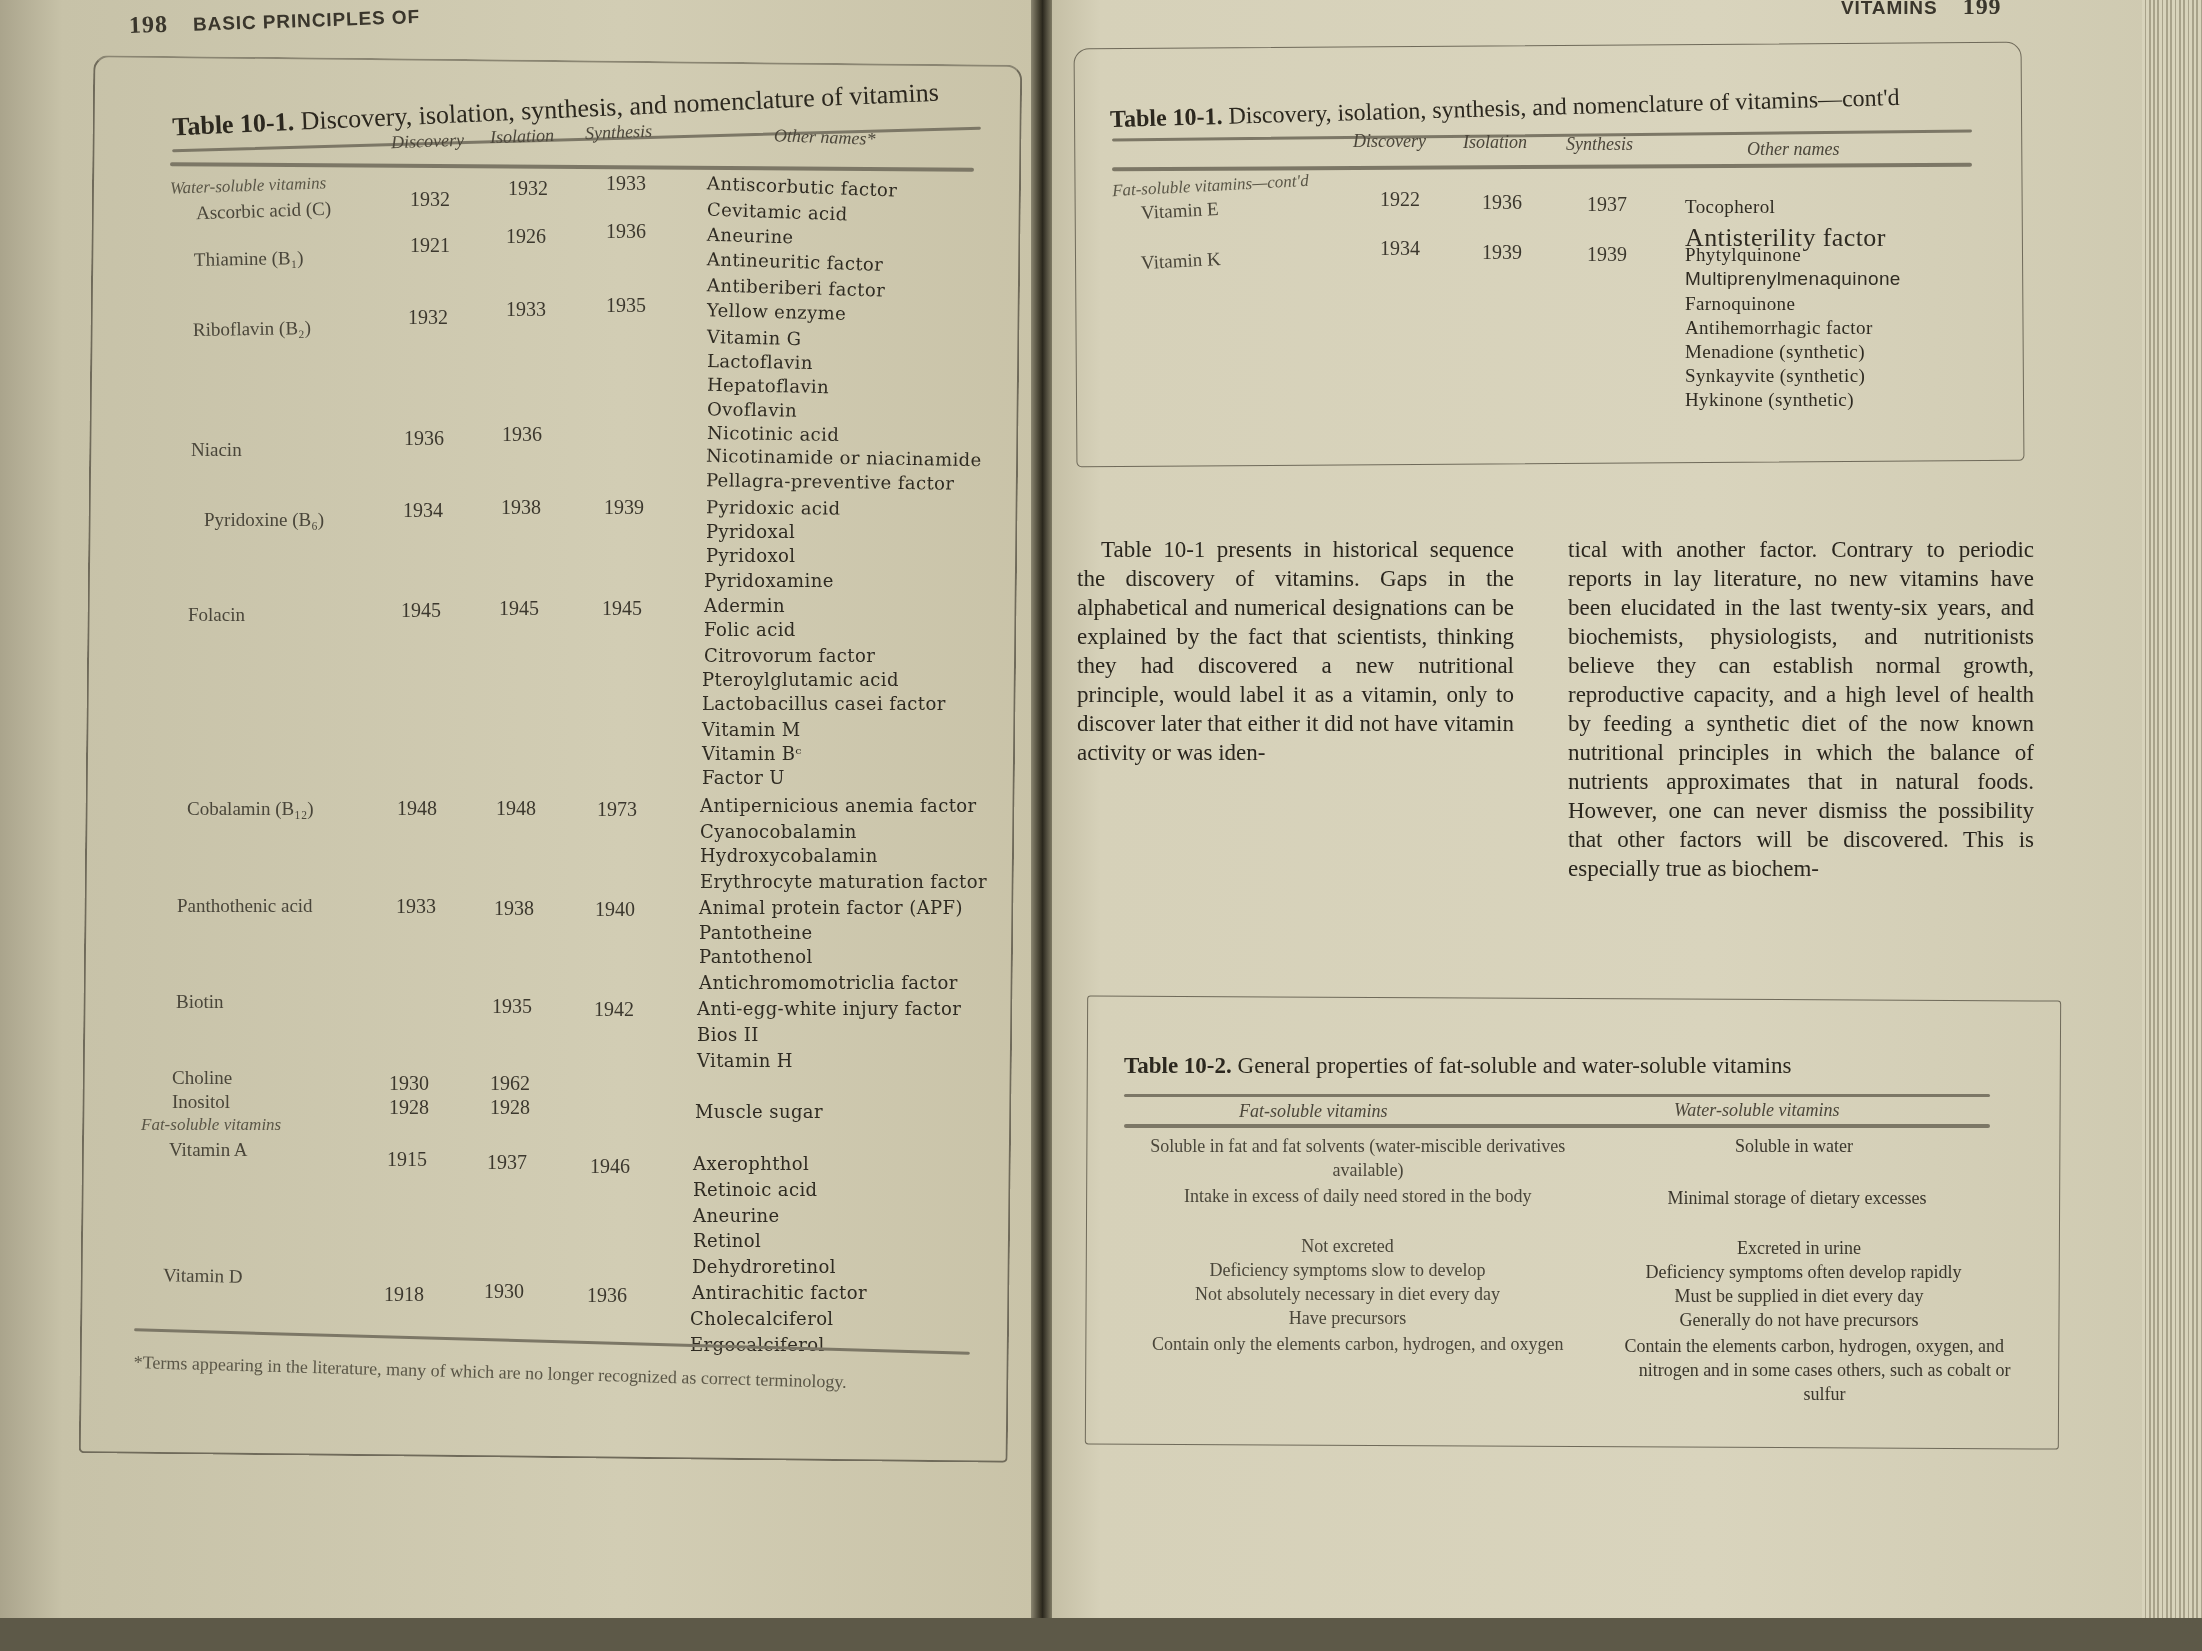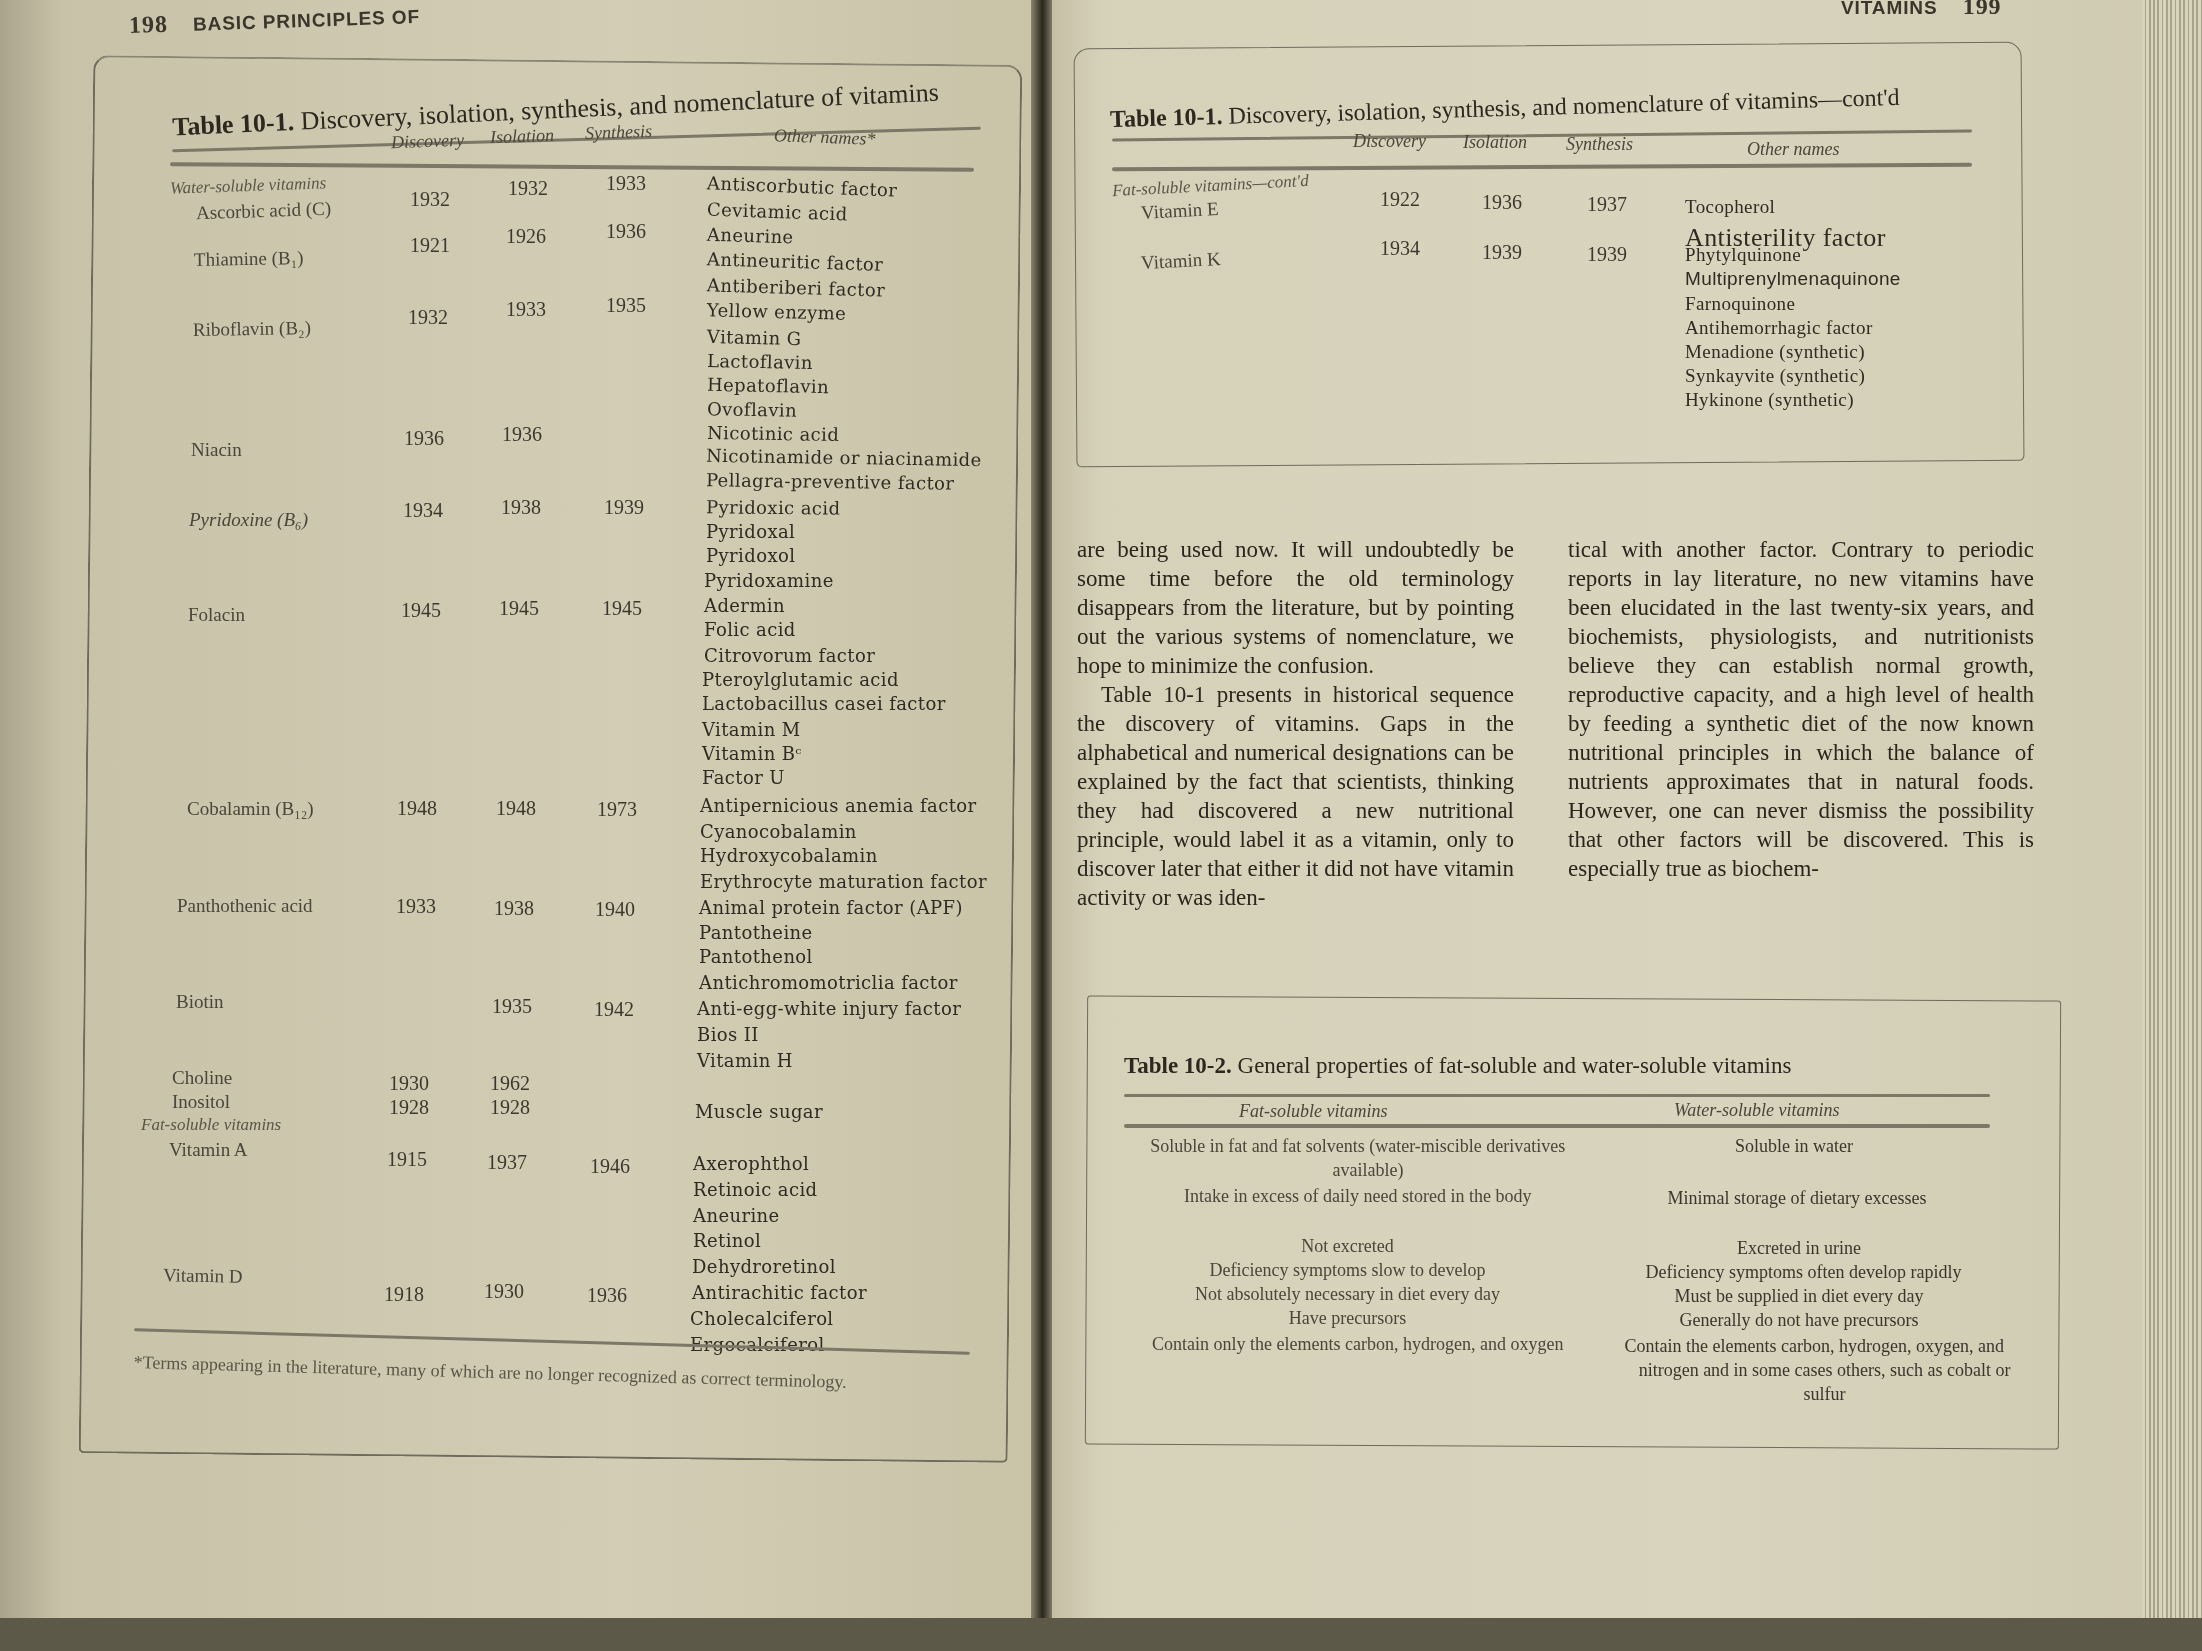--- a/index.html
+++ b/index.html
@@ -59,21 +59,21 @@
 <div class="colhead" style="left:585px;top:122px;transform:rotate(-2deg);">Synthesis</div>
 <div class="colhead" style="left:774px;top:127px;transform:rotate(2deg);">Other names*</div>
 <div class="rule" style="left:170px;top:165px;width:804px;transform:rotate(0.4deg);"></div>
 
 <div class="row-label section" style="left:170px;top:176px;transform:rotate(-2deg);">Water-soluble vitamins</div>
 
 <div class="row-label" style="left:196px;top:200px;transform:rotate(-2deg);">Ascorbic acid (C)</div>
 <div class="row-label" style="left:194px;top:248px;transform:rotate(-1deg);">Thiamine (B₁)</div>
 <div class="row-label" style="left:193px;top:318px;transform:rotate(-1deg);">Riboflavin (B₂)</div>
 <div class="row-label" style="left:191px;top:439px;">Niacin</div>
-<div class="row-label" style="left:189px;top:509px;font-style:italic;">Pyridoxine (B₆)</div>
+<div class="row-label" style="left:204px;top:509px;">Pyridoxine (B₆)</div>
 <div class="row-label" style="left:188px;top:604px;">Folacin</div>
 <div class="row-label" style="left:187px;top:798px;">Cobalamin (B₁₂)</div>
 <div class="row-label" style="left:177px;top:895px;">Panthothenic acid</div>
 <div class="row-label" style="left:176px;top:991px;">Biotin</div>
 <div class="row-label" style="left:172px;top:1067px;">Choline</div>
 <div class="row-label" style="left:172px;top:1091px;">Inositol</div>
 <div class="row-label section" style="left:141px;top:1115px;">Fat-soluble vitamins</div>
 <div class="row-label" style="left:169px;top:1139px;">Vitamin A</div>
 <div class="row-label" style="left:163px;top:1265px;transform:rotate(1deg);">Vitamin D</div>
 
@@ -206,21 +206,20 @@
 <div class="alias" style="left:1685px;top:223px;font-family:'Liberation Serif',serif;font-size:26px;">Antisterility factor</div>
 <div class="alias" style="left:1685px;top:244px;font-family:'Liberation Serif',serif;font-size:19px;">Phytylquinone</div>
 <div class="alias" style="left:1685px;top:268px;font-family:Liberation Sans, sans-serif;font-size:19px;">Multiprenylmenaquinone</div>
 <div class="alias" style="left:1685px;top:293px;font-family:'Liberation Serif',serif;font-size:19px;">Farnoquinone</div>
 <div class="alias" style="left:1685px;top:317px;font-family:'Liberation Serif',serif;font-size:19px;">Antihemorrhagic factor</div>
 <div class="alias" style="left:1685px;top:341px;font-family:'Liberation Serif',serif;font-size:19px;">Menadione (synthetic)</div>
 <div class="alias" style="left:1685px;top:365px;font-family:'Liberation Serif',serif;font-size:19px;">Synkayvite (synthetic)</div>
 <div class="alias" style="left:1685px;top:389px;font-family:'Liberation Serif',serif;font-size:19px;">Hykinone (synthetic)</div>
 
 <div class="body-col" style="left:1077px;top:535px;width:437px;">
-  <p>are being used now. It will undoubtedly be some time before the old terminology disappears from the literature, but by pointing out the various systems of nomenclature, we hope to minimize the confusion.</p>
   <p style="text-indent:24px;">Table 10-1 presents in historical sequence the discovery of vitamins. Gaps in the alphabetical and numerical designations can be explained by the fact that scientists, thinking they had discovered a new nutritional principle, would label it as a vitamin, only to discover later that either it did not have vitamin activity or was iden-</p>
 </div>
 <div class="body-col" style="left:1568px;top:535px;width:466px;">
   <p>tical with another factor. Contrary to periodic reports in lay literature, no new vitamins have been elucidated in the last twenty-six years, and biochemists, physiologists, and nutritionists believe they can establish normal growth, reproductive capacity, and a high level of health by feeding a synthetic diet of the now known nutritional principles in which the balance of nutrients approximates that in natural foods. However, one can never dismiss the possibility that other factors will be discovered. This is especially true as biochem-</p>
 </div>
 
 <div class="table-box" style="left:1086px;top:998px;width:972px;height:447px;border-radius:3.4px;transform:rotate(0.3deg);"></div>
 <div class="tbl-title" style="left:1124px;top:1053px;font-size:23px;">
   <b>Table 10-2.</b>
   <span>General properties of fat-soluble and water-soluble vitamins</span>

